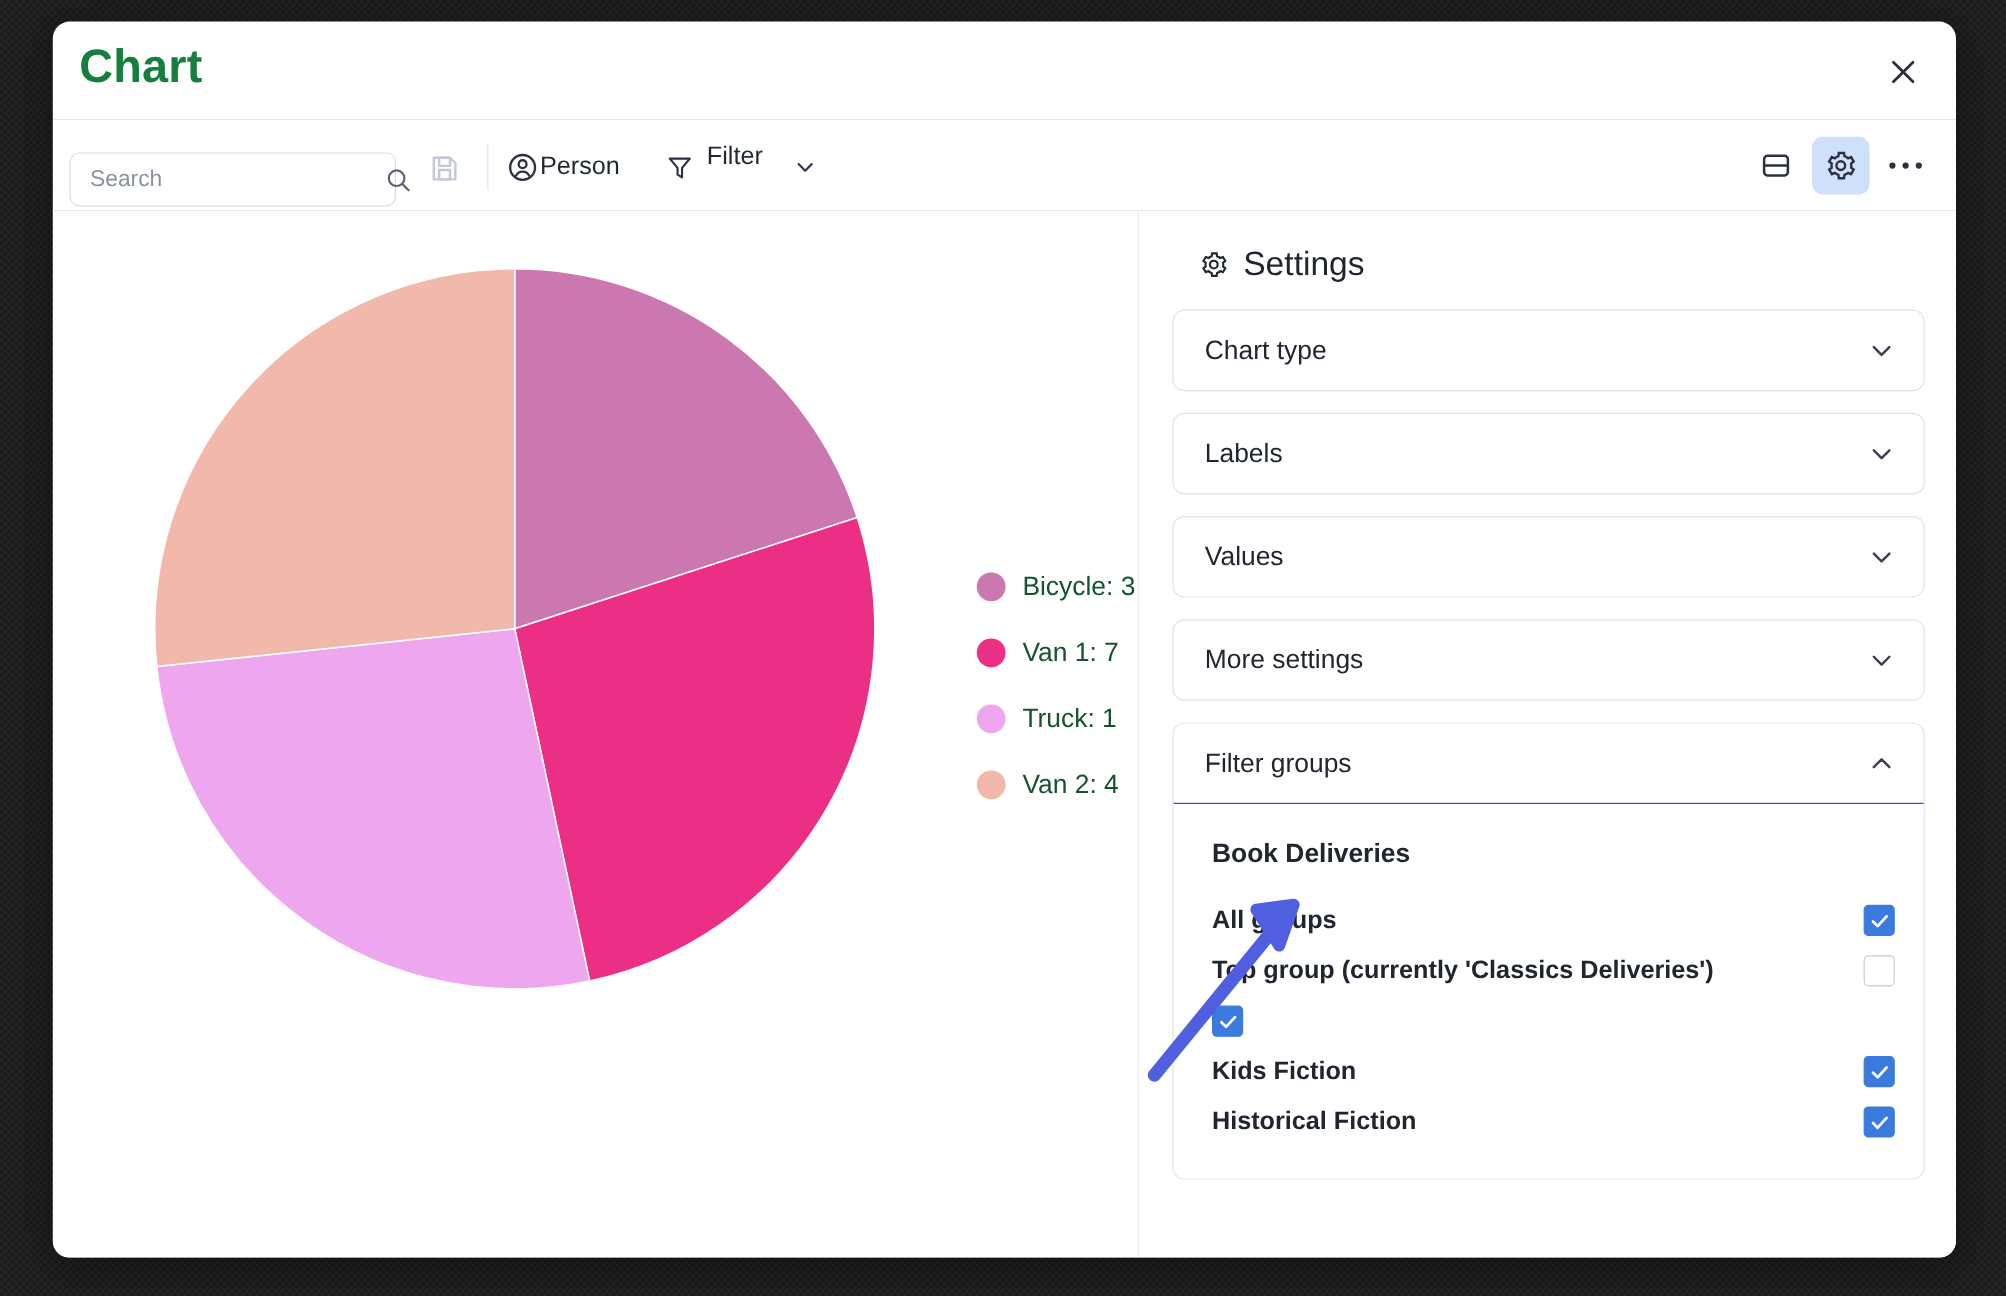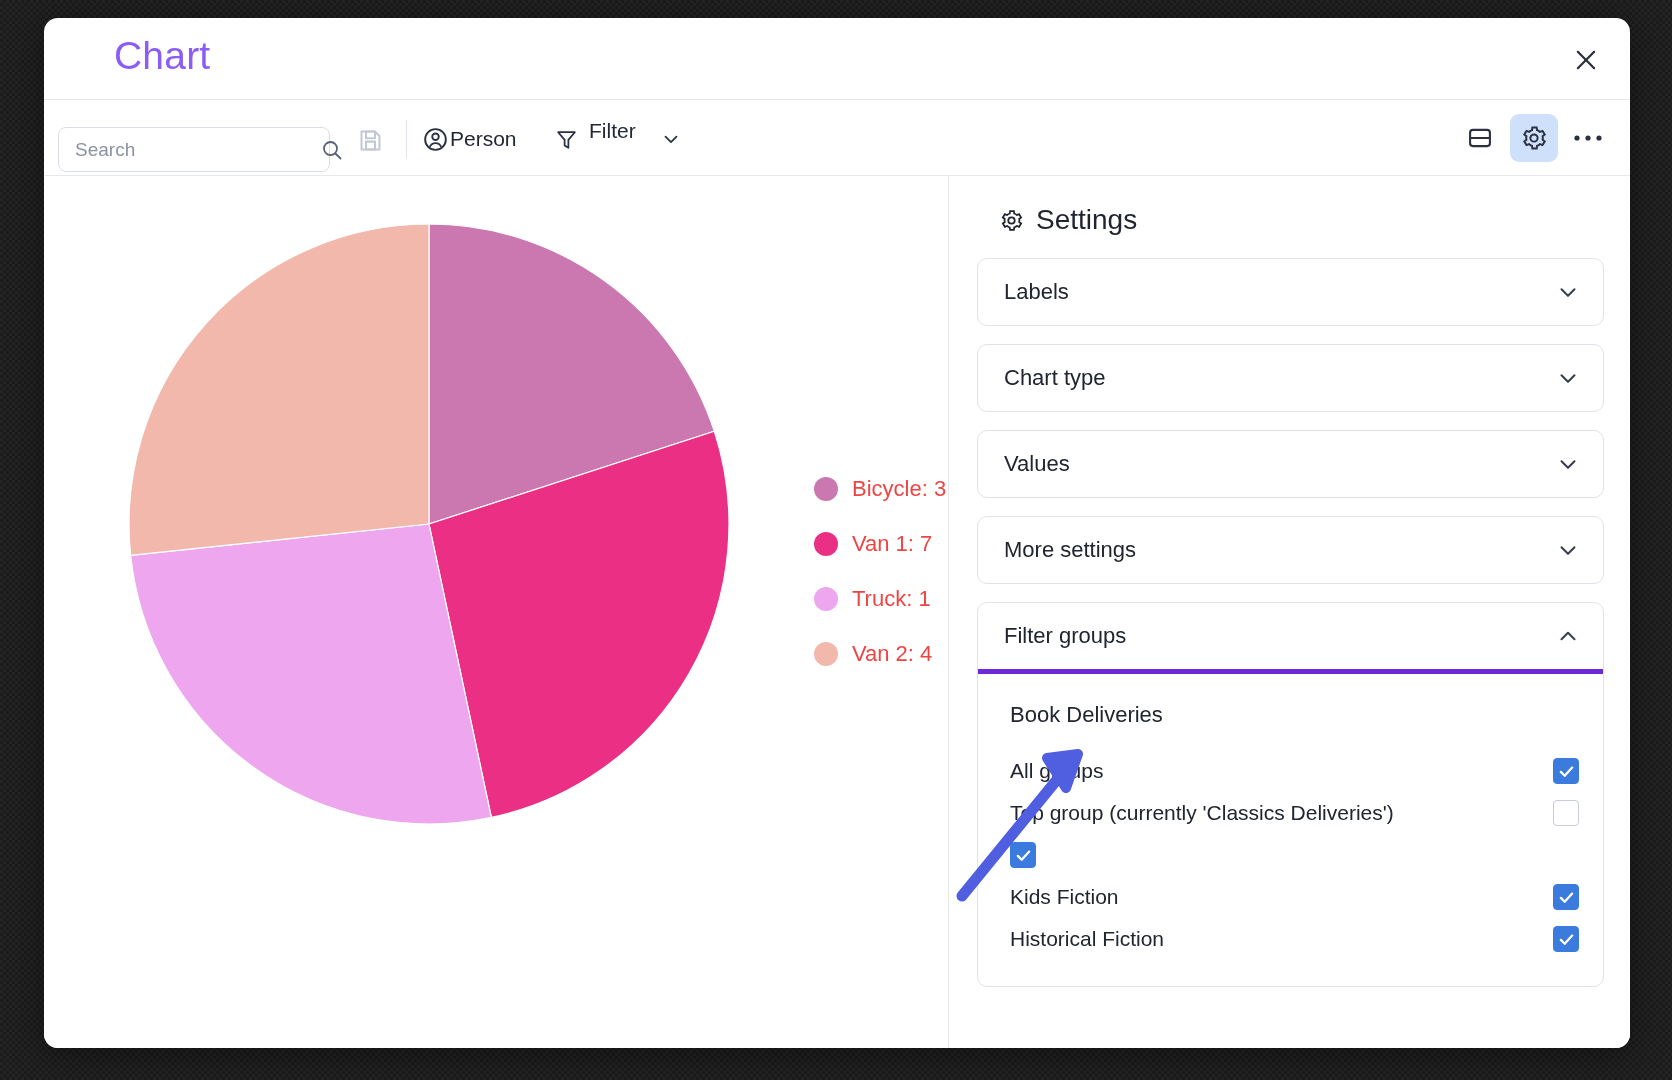--- a/index.html
+++ b/index.html
@@ -31,23 +31,22 @@
   }
 
   
   #titlebar {
     position: relative;
     height: 82px;
     border-bottom: 1px solid #e7e9ee;
   }
   #title {
     position: absolute; left: 22px; top: 16px;
-    font-size: 39px; font-weight: 400; color: #8b5cf6;
+    font-size: 39px; font-weight: 700; color: #15803d;
     letter-spacing: .2px;
-    margin-left: 48px;
   }
   #close-btn {
     position: absolute; right: 26px; top: 24px;
     width: 36px; height: 36px;
     display: flex; align-items: center; justify-content: center;
     cursor: pointer; color: #2a2f3a;
   }
 
   
   #toolbar {
@@ -115,39 +114,39 @@
   }
 
   
   #pie-wrap { position: absolute; left: 50px; top: 18px; }
   #legend {
     position: absolute; left: 770px; top: 300px;
     display: flex; flex-direction: column; gap: 29px;
   }
   .legend-row { display: flex; align-items: center; gap: 14px; }
   .legend-dot { width: 24px; height: 24px; border-radius: 50%; flex: none; }
-  .legend-label { font-size: 22px; color: #ef4444; white-space: nowrap; }
+  .legend-label { font-size: 22px; color: #14532d; white-space: nowrap; }
 
   
   #settings-head {
     display: flex; align-items: center; gap: 12px;
     margin: 0 0 22px 22px;
   }
   #settings-title { font-size: 28px; color: #1f2430; }
   .acc {
     border: 1px solid #dfe3ec; border-radius: 10px;
     margin: 0 0 18px 0; background: #fff;
   }
   .acc-head {
     height: 66px; display: flex; align-items: center;
     padding: 0 22px 0 26px; cursor: pointer;
   }
   .acc-label { flex: 1; font-size: 22px; color: #20252f; }
   .chev { color: #3a4050; display: flex; }
-  .acc-body { padding: 22px 0 26px 0; border-top: 5px solid #6d28d9; }
+  .acc-body { padding: 22px 0 26px 0; border-top: 1px solid #6d28d9; font-weight: bold; }
   #group-title { font-size: 22px; color: #20252f; margin: 6px 0 22px 32px; }
   .grp-row {
     display: flex; align-items: center;
     height: 42px; padding: 0 24px 0 32px;
   }
   .grp-label { flex: 1; font-size: 21px; color: #20252f; }
   .cb {
     width: 26px; height: 26px; border-radius: 4px;
     border: 1.5px solid #c8ccd6; background: #fff;
     display: flex; align-items: center; justify-content: center;
@@ -280,31 +279,31 @@
             <svg width="25" height="25" viewBox="0 0 24 24" fill="none" stroke="#20252f" stroke-width="1.7">
               <circle cx="12" cy="12" r="3.1"></circle>
               <path d="M19.4 13.5a7.8 7.8 0 0 0 0-3l1.8-1.4-1.9-3.2-2.1.9a7.6 7.6 0 0 0-2.6-1.5L14.3 3h-3.7l-.3 2.3a7.6 7.6 0 0 0-2.6 1.5l-2.1-.9-1.9 3.2 1.8 1.4a7.8 7.8 0 0 0 0 3l-1.8 1.4 1.9 3.2 2.1-.9a7.6 7.6 0 0 0 2.6 1.5l.3 2.3h3.7l.3-2.3a7.6 7.6 0 0 0 2.6-1.5l2.1.9 1.9-3.2z"></path>
             </svg>
           </span>
           <span id="settings-title">Settings</span>
         </div>
         <div id="acc-list">
             <div class="acc">
               <div class="acc-head">
+                <span class="acc-label">Chart type</span>
+                <span class="chev">
+                  <svg width="26" height="26" viewBox="0 0 24 24" fill="none" stroke="currentColor" stroke-width="1.9" stroke-linecap="round" stroke-linejoin="round">
+                    <polyline points="6,9.5 12,15.5 18,9.5"></polyline>
+                  </svg>
+                </span>
+              </div>
+            </div>
+            <div class="acc">
+              <div class="acc-head">
                 <span class="acc-label">Labels</span>
-                <span class="chev">
-                  <svg width="26" height="26" viewBox="0 0 24 24" fill="none" stroke="currentColor" stroke-width="1.9" stroke-linecap="round" stroke-linejoin="round">
-                    <polyline points="6,9.5 12,15.5 18,9.5"></polyline>
-                  </svg>
-                </span>
-              </div>
-            </div>
-            <div class="acc">
-              <div class="acc-head">
-                <span class="acc-label">Chart type</span>
                 <span class="chev">
                   <svg width="26" height="26" viewBox="0 0 24 24" fill="none" stroke="currentColor" stroke-width="1.9" stroke-linecap="round" stroke-linejoin="round">
                     <polyline points="6,9.5 12,15.5 18,9.5"></polyline>
                   </svg>
                 </span>
               </div>
             </div>
             <div class="acc">
               <div class="acc-head">
                 <span class="acc-label">Values</span>

